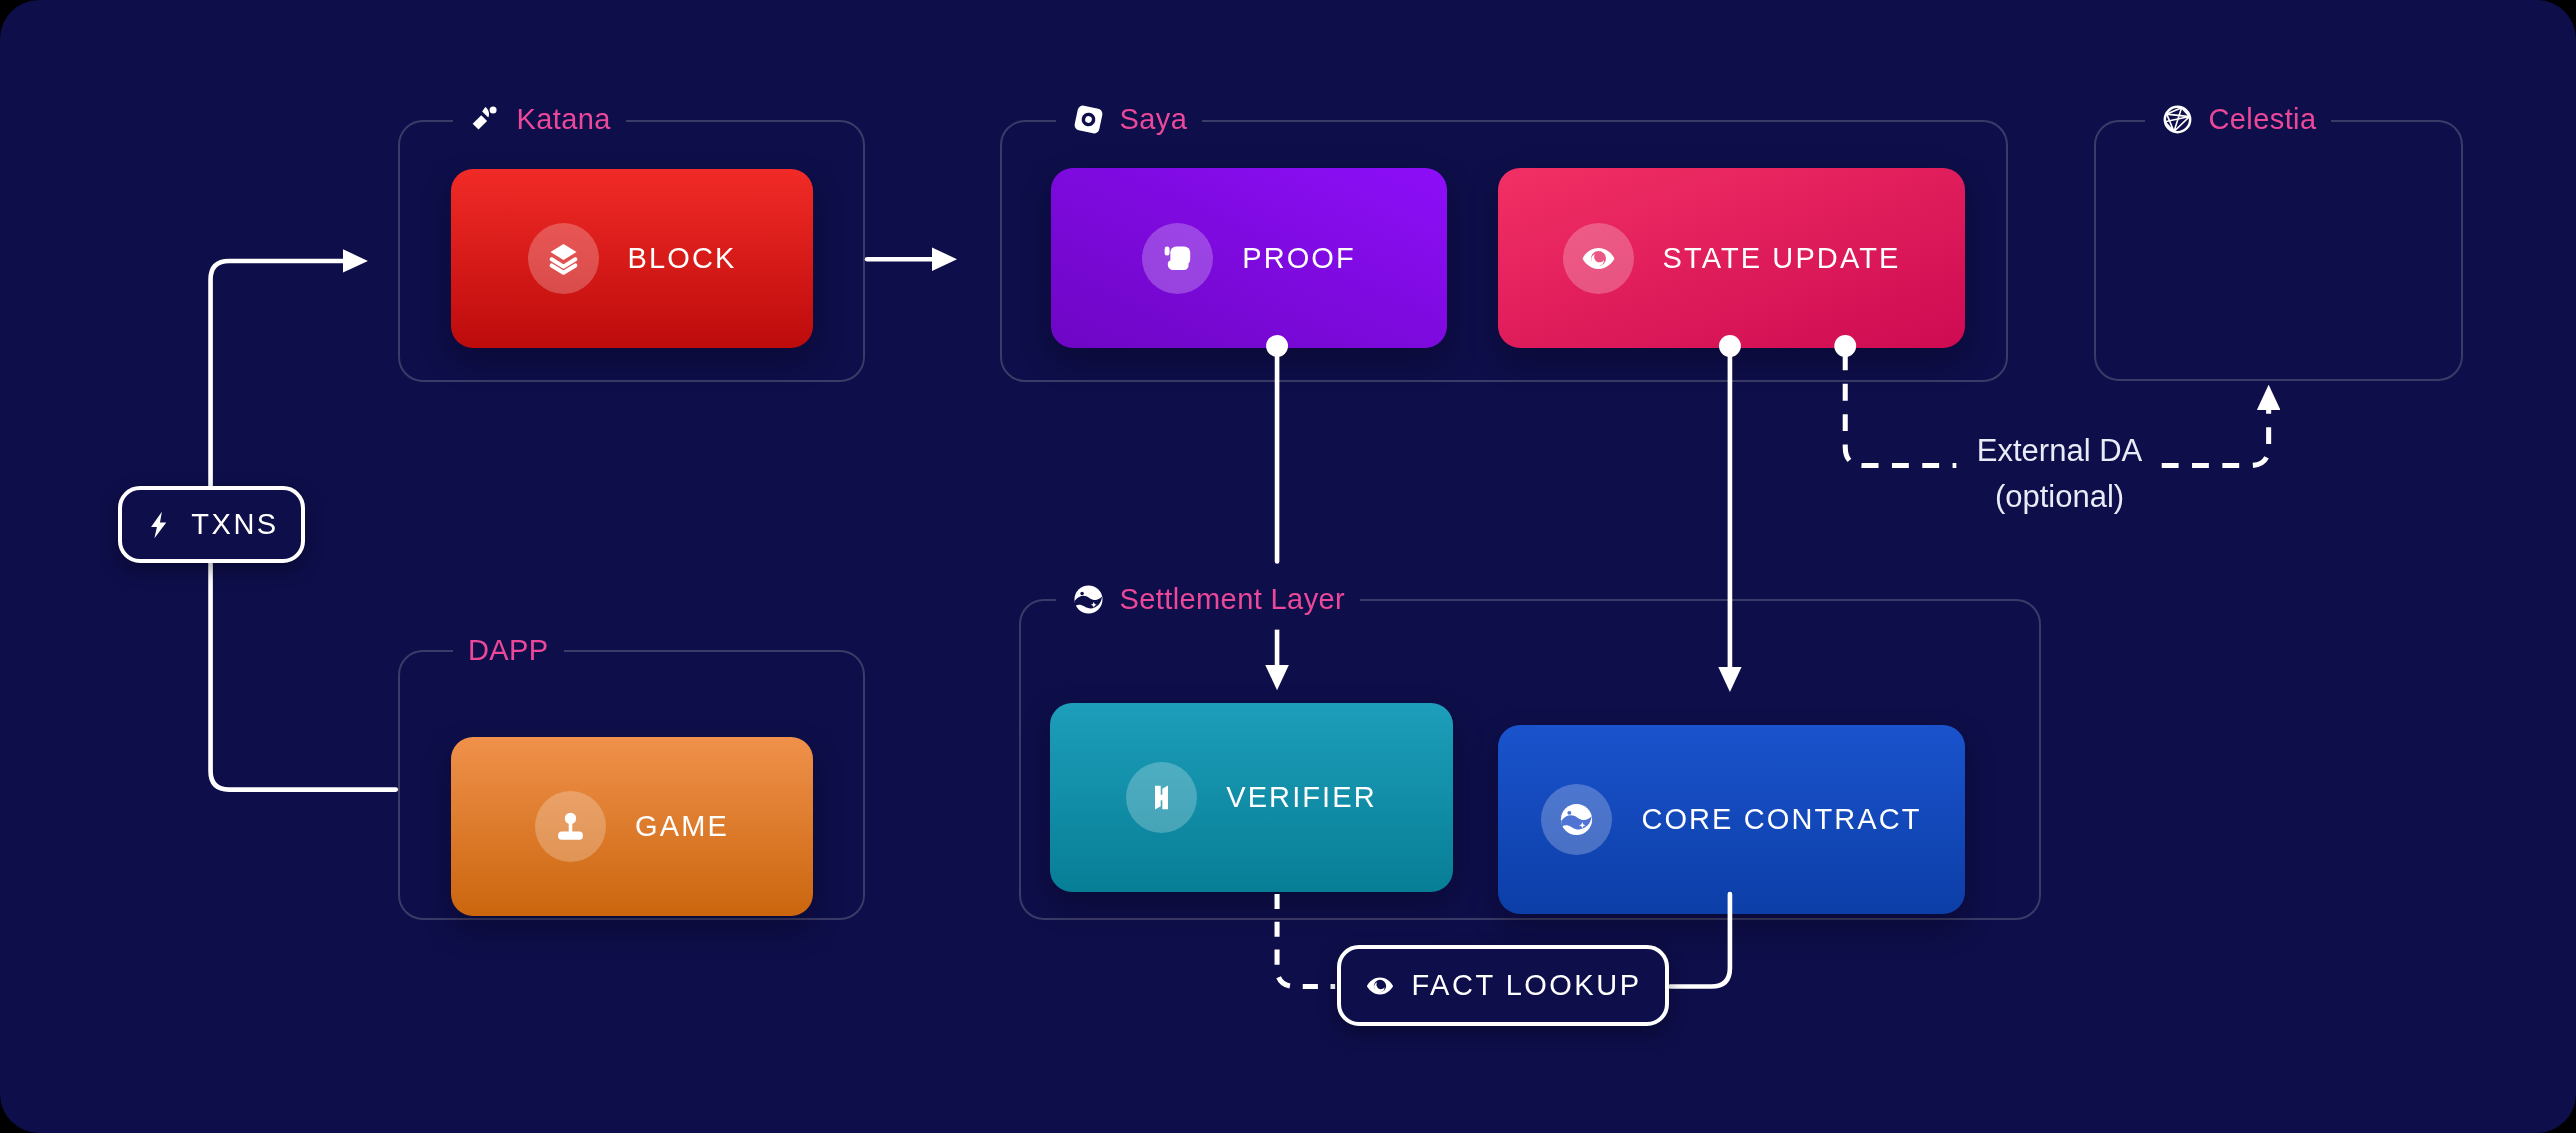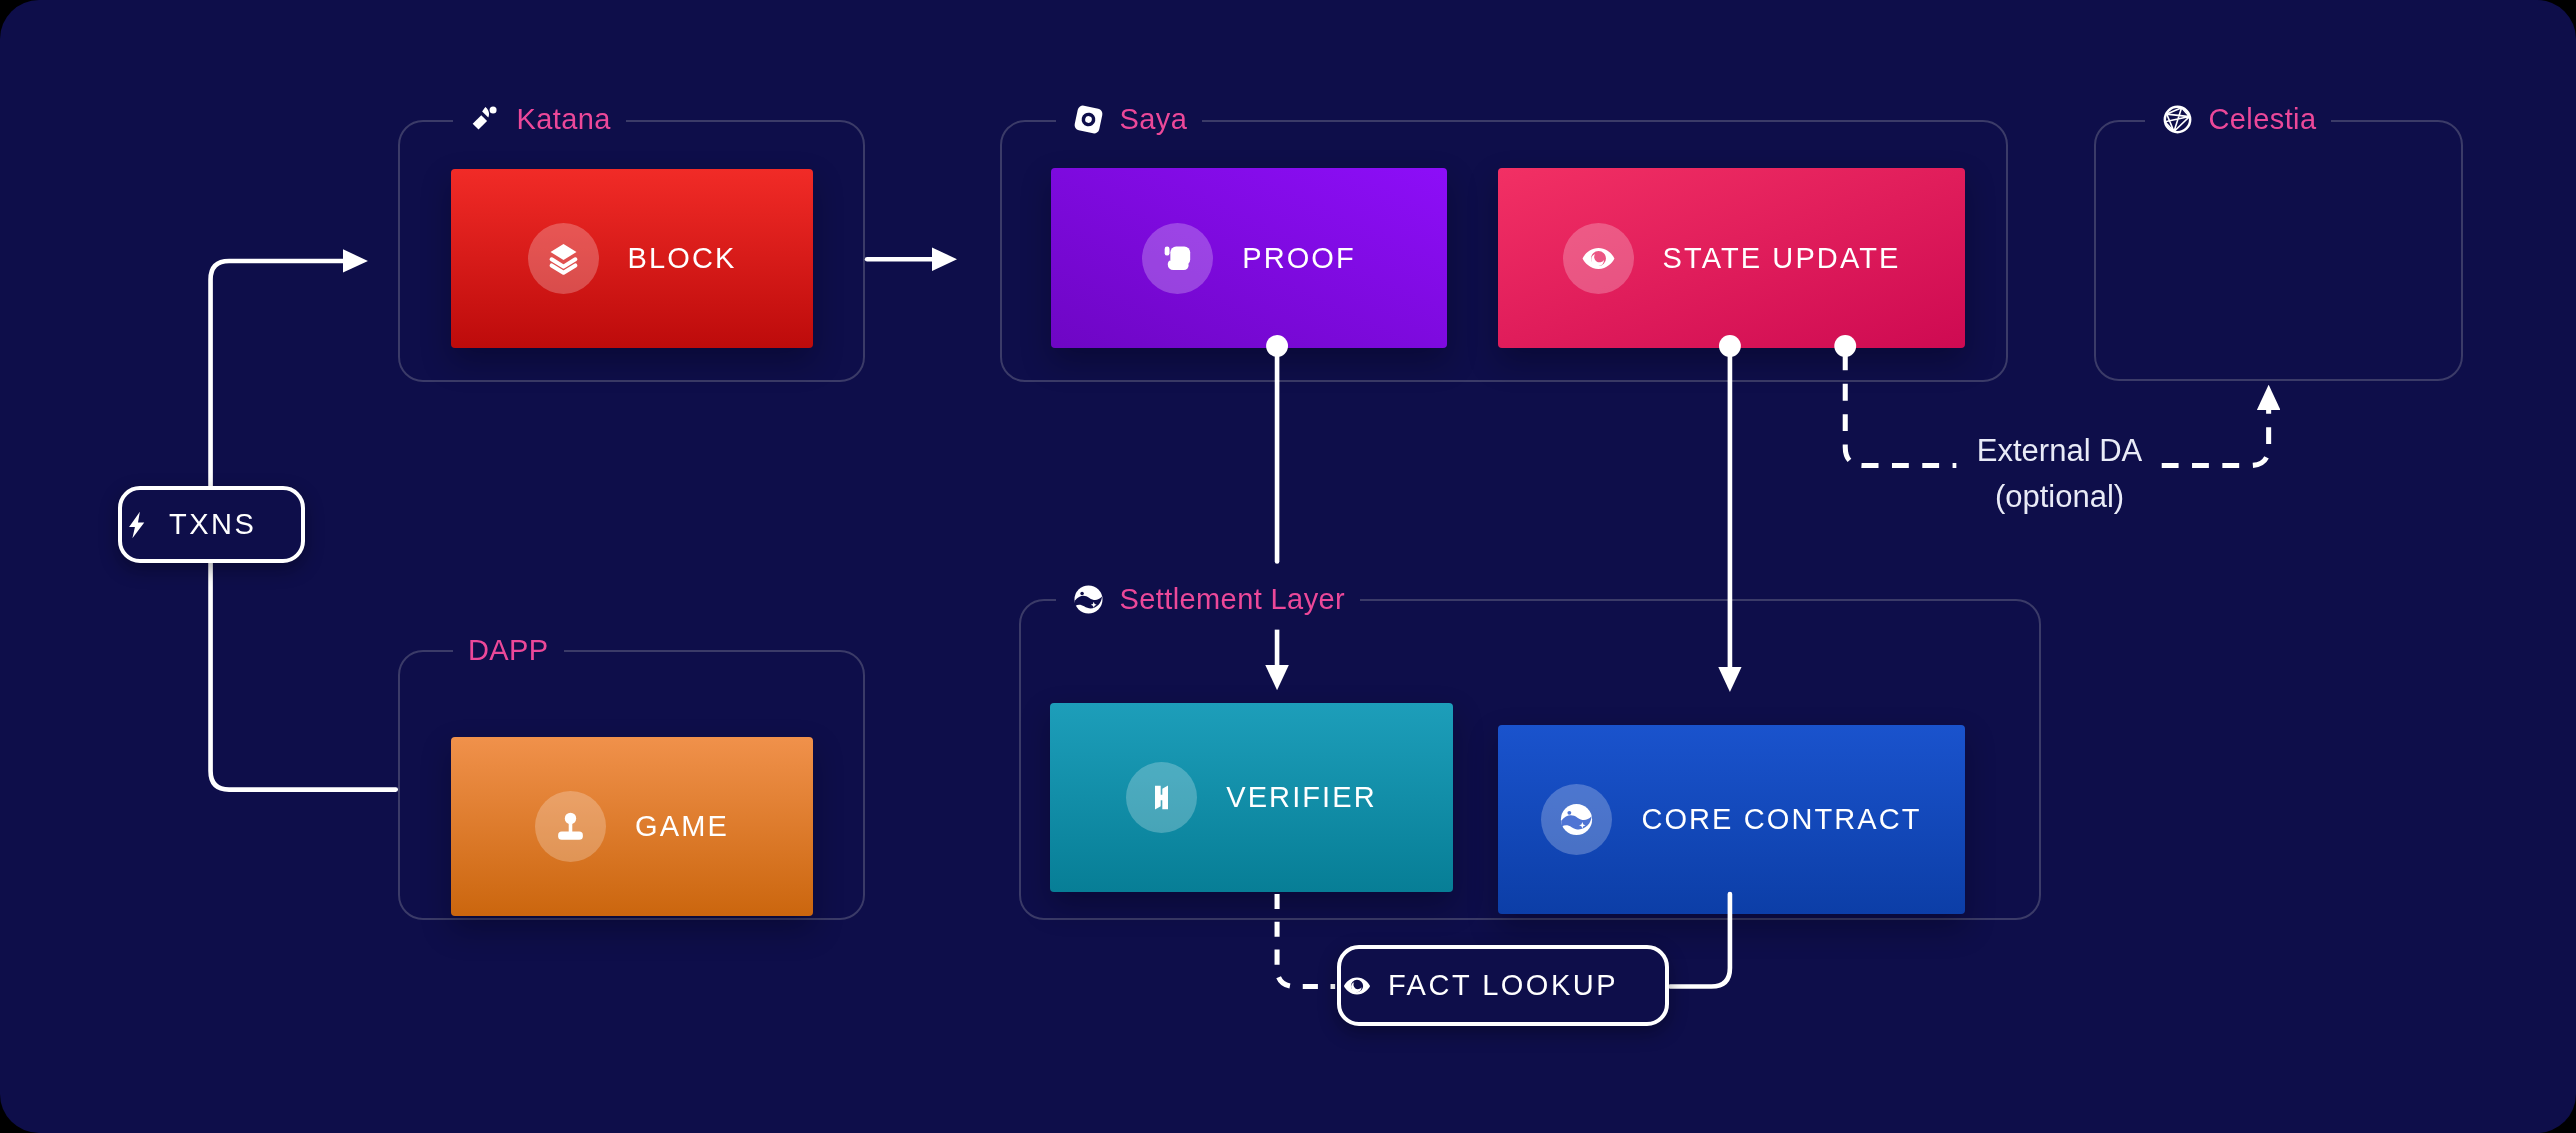--- a/index.html
+++ b/index.html
@@ -25,37 +25,37 @@
   #l-saya{left:1056px;top:99px}
   #l-celestia{left:2145px;top:99px}
   #l-dapp{left:453px;top:630px}
   #l-settlement{left:1056px;top:579px}
   .glabel-icon{width:35px;height:35px;display:flex;align-items:center;justify-content:center}
   .glabel-icon svg{width:35px;height:35px}
 
   
   .node{
     position:absolute;display:flex;align-items:center;justify-content:center;gap:29px;
-    border-radius:4px;color:#fff;font-size:29px;font-weight:500;letter-spacing:2.1px;
+    border-radius:22px;color:#fff;font-size:29px;font-weight:500;letter-spacing:2.1px;
     z-index:2;box-shadow:0 13.5px 30px rgba(0,0,12,.30);white-space:nowrap;
   }
   #n-block{left:451px;top:169px;width:362px;height:179px}
   #n-proof{left:1051px;top:168px;width:396px;height:180px}
   #n-state-update{left:1498px;top:168px;width:467px;height:180px}
   #n-blob{left:2144px;top:173px;width:259px;height:177px}
   #n-game{left:451px;top:705px;width:362px;height:179px}
   #n-verifier{left:1050px;top:703px;width:403px;height:189px}
   #n-core-contract{left:1498px;top:703px;width:467px;height:189px}
   .badge{width:71px;height:71px;border-radius:50%;background:rgba(255,255,255,.24);
          display:flex;align-items:center;justify-content:center;flex:0 0 auto}
   .badge svg{width:39px;height:39px}
 
   
   .pill{
-    position:absolute;display:flex;align-items:center;gap:15px;
+    position:absolute;display:flex;align-items:center;justify-content:center;gap:15px;
     background:#0e0e4a;border:4.2px solid #fff;border-radius:22px;color:#fff;z-index:4;
     font-size:29px;font-weight:500;letter-spacing:2.5px;box-sizing:border-box;white-space:nowrap;
     box-shadow:0 6.7px 18.5px rgba(0,0,10,.35);
   }
   #p-txns{left:118px;top:486px;width:187px;height:77px}
   #p-fact-lookup{left:1337px;top:945px;width:332px;height:81px}
   .pill svg{width:32px;height:32px}
 
   
   svg.connectors{position:absolute;left:0;top:0;z-index:3;pointer-events:none}

